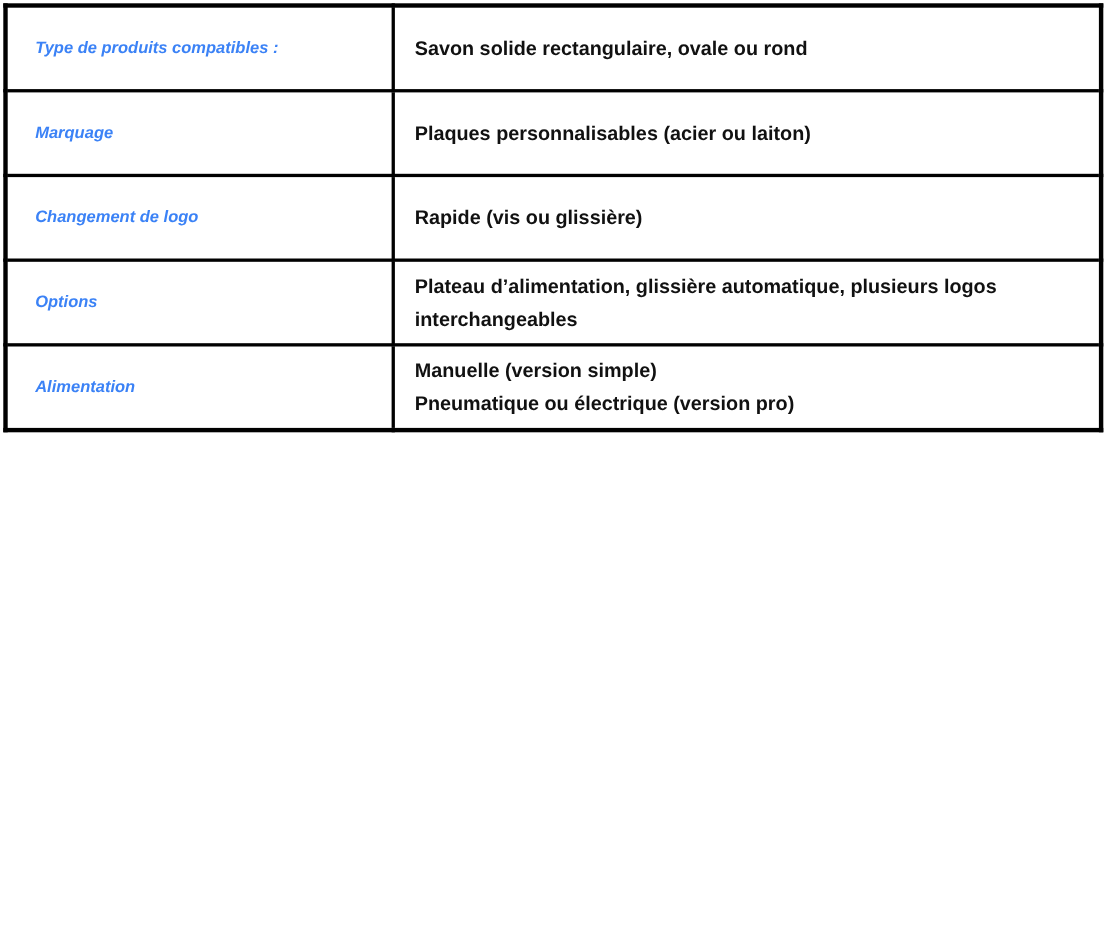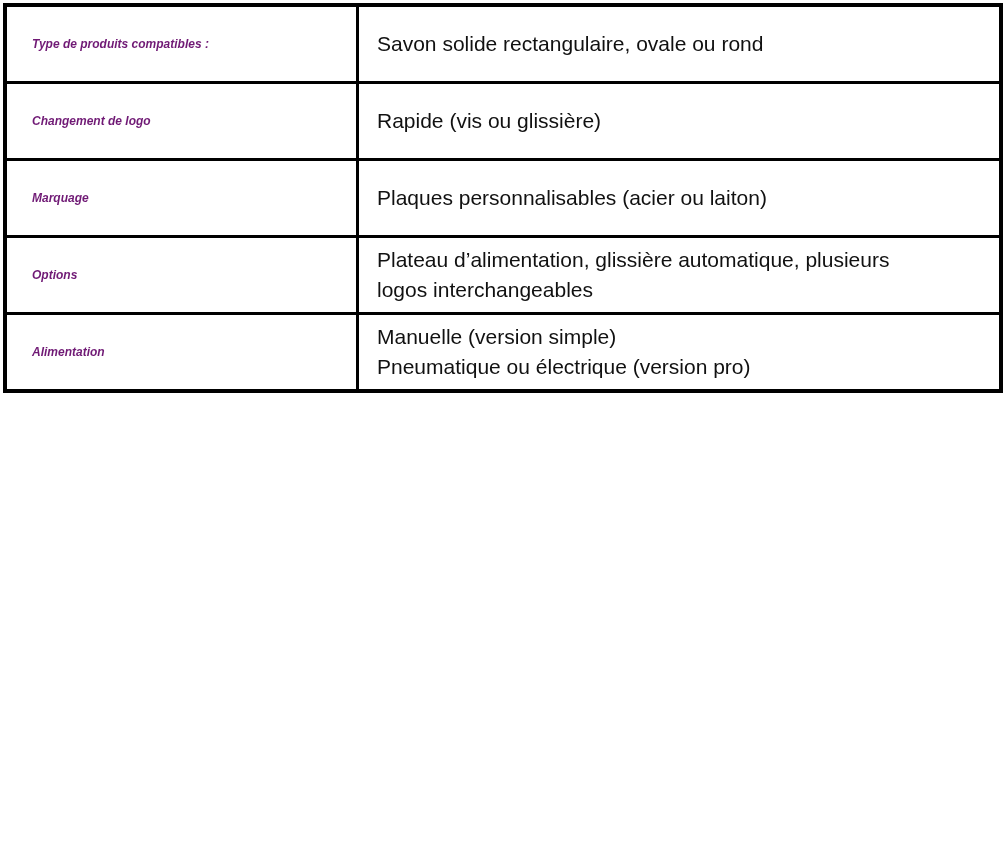--- a/index.html
+++ b/index.html
@@ -28,57 +28,57 @@
     vertical-align: middle;
     box-sizing: content-box;
   }
   
   table.spec-table tr:nth-child(10) td { height: 92px; }
   table.spec-table tr:nth-child(11) td { height: 94px; }
 
   td.label-cell {
     width: 314px;
     padding: 4px 10px 4px 25px;
-    color: #701a75;
+    color: #3b82f6;
     font-weight: bold;
     font-style: italic;
-    font-size: 12px;
+    font-size: 15px;
     line-height: 24px;
   }
   td.value-cell {
     padding: 4px 60px 4px 18px;
     color: #111111;
-    font-weight: normal;
-    font-size: 21px;
+    font-weight: bold;
+    font-size: 18px;
     line-height: 30px;
     white-space: pre-wrap;
   }
 </style>
 </head>
 <body>
 
 <div class="page">
   <table class="spec-table">
     <tbody>
   <tr>
     <td class="label-cell">Type de produits compatibles :</td>
     <td class="value-cell">Savon solide rectangulaire, ovale ou rond</td>
   </tr>
 
 
 
 
   <tr>
-    <td class="label-cell">Changement de logo</td>
-    <td class="value-cell">Rapide (vis ou glissière)</td>
+    <td class="label-cell">Marquage</td>
+    <td class="value-cell">Plaques personnalisables (acier ou laiton)</td>
   </tr>
 
   <tr>
-    <td class="label-cell">Marquage</td>
-    <td class="value-cell">Plaques personnalisables (acier ou laiton)</td>
+    <td class="label-cell">Changement de logo</td>
+    <td class="value-cell">Rapide (vis ou glissière)</td>
   </tr>
 
 
 
 
   <tr>
     <td class="label-cell">Options</td>
     <td class="value-cell">Plateau d’alimentation, glissière automatique, plusieurs logos interchangeables</td>
   </tr>
 

